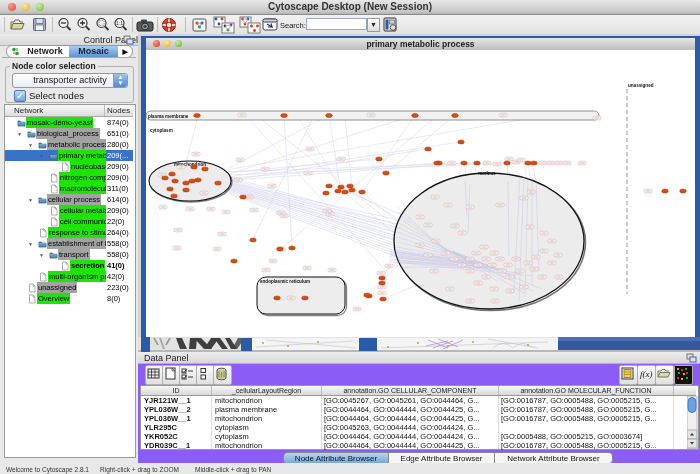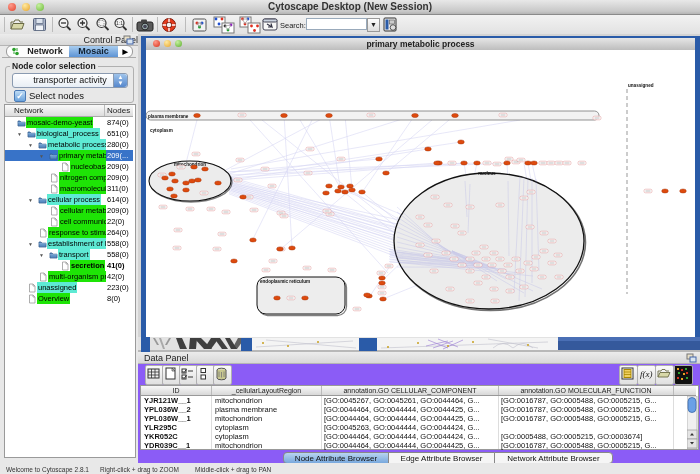--- a/index.html
+++ b/index.html
@@ -26,21 +26,21 @@
 #combo{left:12px;top:39px;width:114px;height:13px;background:linear-gradient(#fff,#e8eef5);border:1px solid #8a9ab0;border-radius:3px;font-size:9px;color:#111;text-align:center;line-height:13px;}
 #combobtn{position:absolute;right:0px;top:0px;width:13px;height:13px;background:linear-gradient(#9fc4ec,#5587cc);border-left:1px solid #8a9ab0;border-radius:0 3px 3px 0;color:#fff;font-size:6px;line-height:6px;text-align:center;}
 #cbx{left:14px;top:56px;width:10px;height:10px;background:linear-gradient(#bfdcf5,#6ba3dd);border:1px solid #4a7ab5;border-radius:2px;color:#fff;font-size:9px;line-height:10px;text-align:center;font-weight:bold;}
 #cbxlbl{left:29px;top:56px;font-size:9.5px;color:#111;}
 #nettbl{left:4px;top:70px;width:130px;height:352px;background:#fff;border:1px solid #9a9a9a;}
 #ntheader{position:absolute;left:0;top:0;width:128px;height:11px;background:linear-gradient(#fafafa,#dcdcdc);border-bottom:1px solid #aaa;font-size:8px;color:#222;}
 .trow{position:absolute;left:0;width:128px;height:11px;font-size:7.5px;white-space:nowrap;}
 .trow .lbl{position:absolute;top:0;height:11px;line-height:11px;padding:0 1px;color:#000;}
 .trow .cnt{position:absolute;left:102px;top:0;height:11px;line-height:11px;color:#000;}
 .g{background:#1ee406;text-align:right;}
-.r{background:#5eead4;}
+.r{background:#a3a3a3;}
 .arr{position:absolute;top:3.5px;font-size:5px;color:#555;line-height:5px;}
 
 #statusbar{left:0;top:463px;width:700px;height:11px;background:#e8e8e8;font-size:6.5px;color:#333;white-space:nowrap;}
 
 #desk{left:138px;top:34px;width:562px;height:318px;background:#d4d4d4;}
 #netwin{position:absolute;left:3px;top:2px;width:559px;height:316px;}
 #nwborder{position:absolute;left:0;top:0;width:559px;height:316px;background:#2a5ba8;}
 #nwtitle{position:absolute;left:5px;top:2px;width:549px;height:12px;background:linear-gradient(#e6e6e6,#bdbdbd);border-bottom:1px solid #888;}
 #nwtitle .t{position:absolute;width:100%;text-align:center;font-size:8.5px;font-weight:bold;color:#222;top:1px;}
 #nwcanvas{position:absolute;left:5px;top:14px;width:549px;height:289px;background:#fff;}

